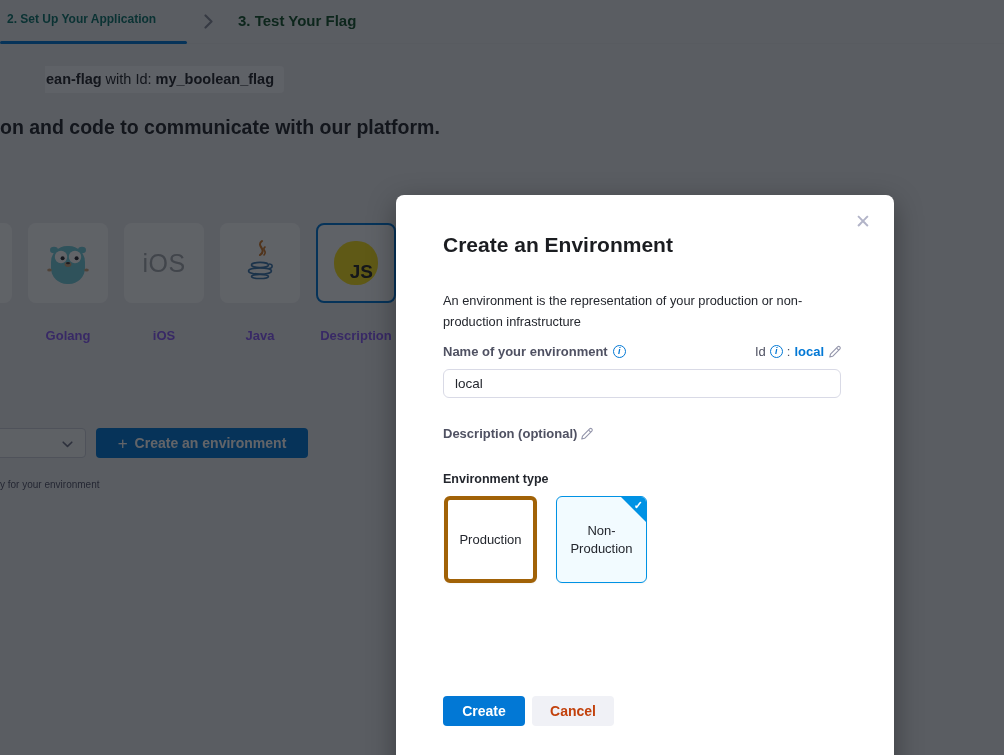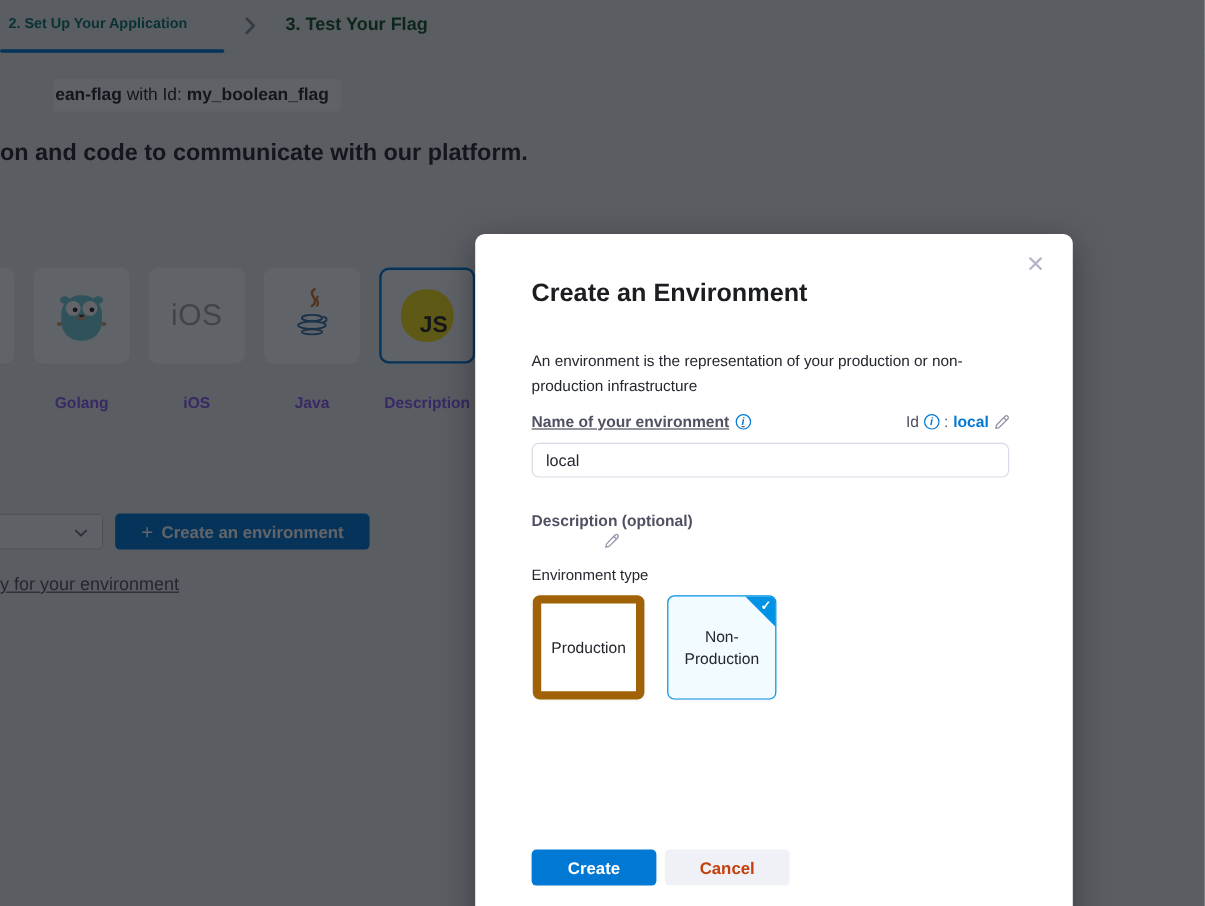--- a/index.html
+++ b/index.html
@@ -30,45 +30,45 @@
   .sdk-card { width:80px; height:80px; background:#fafbfd; border-radius:8px; display:flex; align-items:center; justify-content:center; }
   .sdk-card.selected { border:2px solid #0278d5; background:#f6f9fc; }
   .sdk-label { margin-top:25px; font-size:13px; font-weight:600; color:#8b5cf6; text-align:right; }
   .ios-logo { font-size:25px; font-weight:400; color:#a4a9ae; letter-spacing:0.5px; }
   .js-badge { width:44px; height:44px; background:#f7df1e; display:flex; align-items:flex-end; justify-content:flex-end; padding:0 5px 2px 0; font-size:19px; font-weight:800; color:#2a2a2a;border-radius:21px; }
 
   .env-select { position:absolute; left:-58px; top:428px; width:144px; height:30px; background:#f3f5f7; border:1px solid #c9cdd8; border-radius:4px; }
   .env-select .chev { position:absolute; right:12px; top:12px; }
   .create-env-btn { position:absolute; left:96px; top:428px; width:212px; height:30px; background:#0278d5; border:none; border-radius:4px; color:#ffffff; font-size:14px; font-weight:700; font-family:inherit; display:flex; align-items:center; justify-content:center; gap:7px; cursor:pointer; }
   .create-env-btn .plus { font-size:17px; font-weight:400; line-height:1; }
-  .hint-text { position:absolute; left:0; top:479px; font-size:15px; color:#54566b; white-space:nowrap;text-decoration:underline; }
+  .hint-text { position:absolute; left:0; top:479px; font-size:10px; color:#54566b; white-space:nowrap; }
 
   
   .overlay { position:absolute; inset:0; background:rgba(9,13,18,0.64); z-index:5; }
 
   
   .modal { position:absolute; left:396px; top:195px; width:498px; height:600px; background:#ffffff; border-radius:8px; box-shadow:0 8px 28px rgba(0,0,0,0.35); z-index:10; }
   .modal-close { position:absolute; top:14px; right:18px; width:26px; height:26px; border:none; background:none; color:#b2b4c8; font-size:19px; font-weight:400; cursor:pointer; line-height:26px; text-align:center; font-family:inherit; }
   .modal-title { position:absolute; left:47px; top:38px; font-size:21px; font-weight:700; color:#1b1d21; }
   .modal-desc { position:absolute; left:47px; top:96px; width:404px; font-size:12.8px; line-height:1.62; color:#24272e; }
   .name-row { position:absolute; left:47px; top:149px; width:399px; display:flex; justify-content:space-between; align-items:center; }
-  .name-label, .id-label { font-size:13px; font-weight:600; color:#4f5162; display:flex; align-items:center; gap:5px;text-decoration:underline; }
+  .name-label, .id-label { font-size:13px; font-weight:600; color:#4f5162; display:flex; align-items:center; gap:5px; }
   .id-group { display:flex; align-items:center; gap:4px; font-size:13px; color:#4f5162; font-weight:500; }
   .id-value { color:#0278d5; font-weight:600; }
   .info-icon { width:13px; height:13px; border:1.2px solid #0278d5; border-radius:50%; color:#0278d5; font-size:9px; font-weight:700; font-style:italic; display:inline-flex; align-items:center; justify-content:center; line-height:1; }
   .name-input { position:absolute; left:47px; top:174px; width:398px; height:29px; border:1px solid #d9dae6; border-radius:6px; font-size:13.5px; color:#24272e; padding:0 11px; font-family:inherit; background:#fff; outline:none; }
-  .desc-row { position:absolute; left:47px; top:231px; display:flex; align-items:center; gap:3px; font-size:13px; font-weight:600; color:#4f5162;flex-direction:column; }
-  .envtype-label { position:absolute; left:47px; top:277px; font-size:12.5px; font-weight:400; color:#24272e; }
+  .desc-row { position:absolute; left:47px; top:231px; display:flex; align-items:center; gap:3px; font-size:13px; font-weight:600; color:#4f5162; }
+  .envtype-label { position:absolute; left:47px; top:277px; font-size:12.5px; font-weight:700; color:#24272e; }
   .envtype-row { position:absolute; left:48px; top:301px; display:flex; gap:19px; }
-  .env-card { width:93px; height:87px; background:#ffffff; border:7px solid #a16207; border-radius:6px; display:flex; align-items:center; justify-content:center; text-align:center; font-size:13px; color:#24272e; line-height:1.35; cursor:pointer; box-shadow:0 1px 2px rgba(0,0,0,0.04); position:relative; padding:4px; }
+  .env-card { width:93px; height:87px; background:#ffffff; border:4px solid #a16207; border-radius:6px; display:flex; align-items:center; justify-content:center; text-align:center; font-size:13px; color:#24272e; line-height:1.35; cursor:pointer; box-shadow:0 1px 2px rgba(0,0,0,0.04); position:relative; padding:4px; }
   .env-card.selected { width:91px; background:#f2fbff; border:1px solid #0092e4; overflow:hidden; }
   .corner-check { position:absolute; top:-1px; right:-1px; width:27px; height:27px; background:#0092e4; clip-path:polygon(0 0,100% 0,100% 100%); border-top-right-radius:6px; }
   .corner-check span { position:absolute; top:2px; right:4px; color:#fff; font-size:11px; font-weight:700; }
   .btn-row { position:absolute; left:47px; top:501px; display:flex; gap:7px; }
-  .btn { height:30px; width:104px; border:none; border-radius:4px; font-size:14px; font-weight:700; font-family:inherit; cursor:pointer;margin-top:12px; }
+  .btn { height:30px; width:82px; border:none; border-radius:4px; font-size:14px; font-weight:700; font-family:inherit; cursor:pointer; }
   .btn-primary { background:#0278d5; color:#ffffff; }
   .btn-secondary { background:#f0f1f6; color:#c2410c; }
 
   svg { display:block; }
 </style>
 </head>
 <body>
 
 <div class="page">
 

